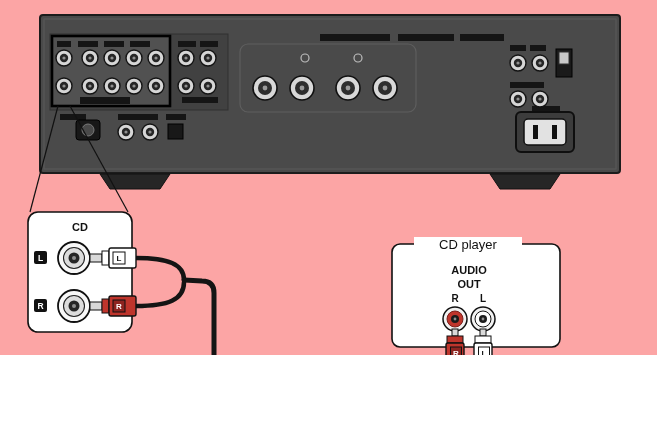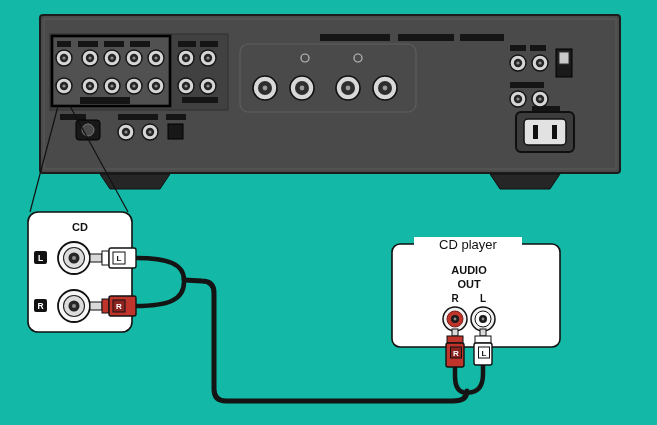--- a/index.html
+++ b/index.html
@@ -1,19 +1,19 @@
 <!DOCTYPE html>
 <html><head>
 <meta charset="utf-8">
 <style>
   html,body{margin:0;padding:0;background:#ffffff;}
   .stage{
     position:relative;
-    width:657px;height:425px;
-    background:#14b8a6;
+    width:657px;height:355px;
+    background:#fca5a5;
     font-family:"Liberation Sans", sans-serif;
     overflow:hidden;
   }
   svg text{font-family:"Liberation Sans", sans-serif;}
 </style>
 </head>
 <body>
 
 <div class="stage">
 <svg width="657" height="425" viewBox="0 0 657 425">

